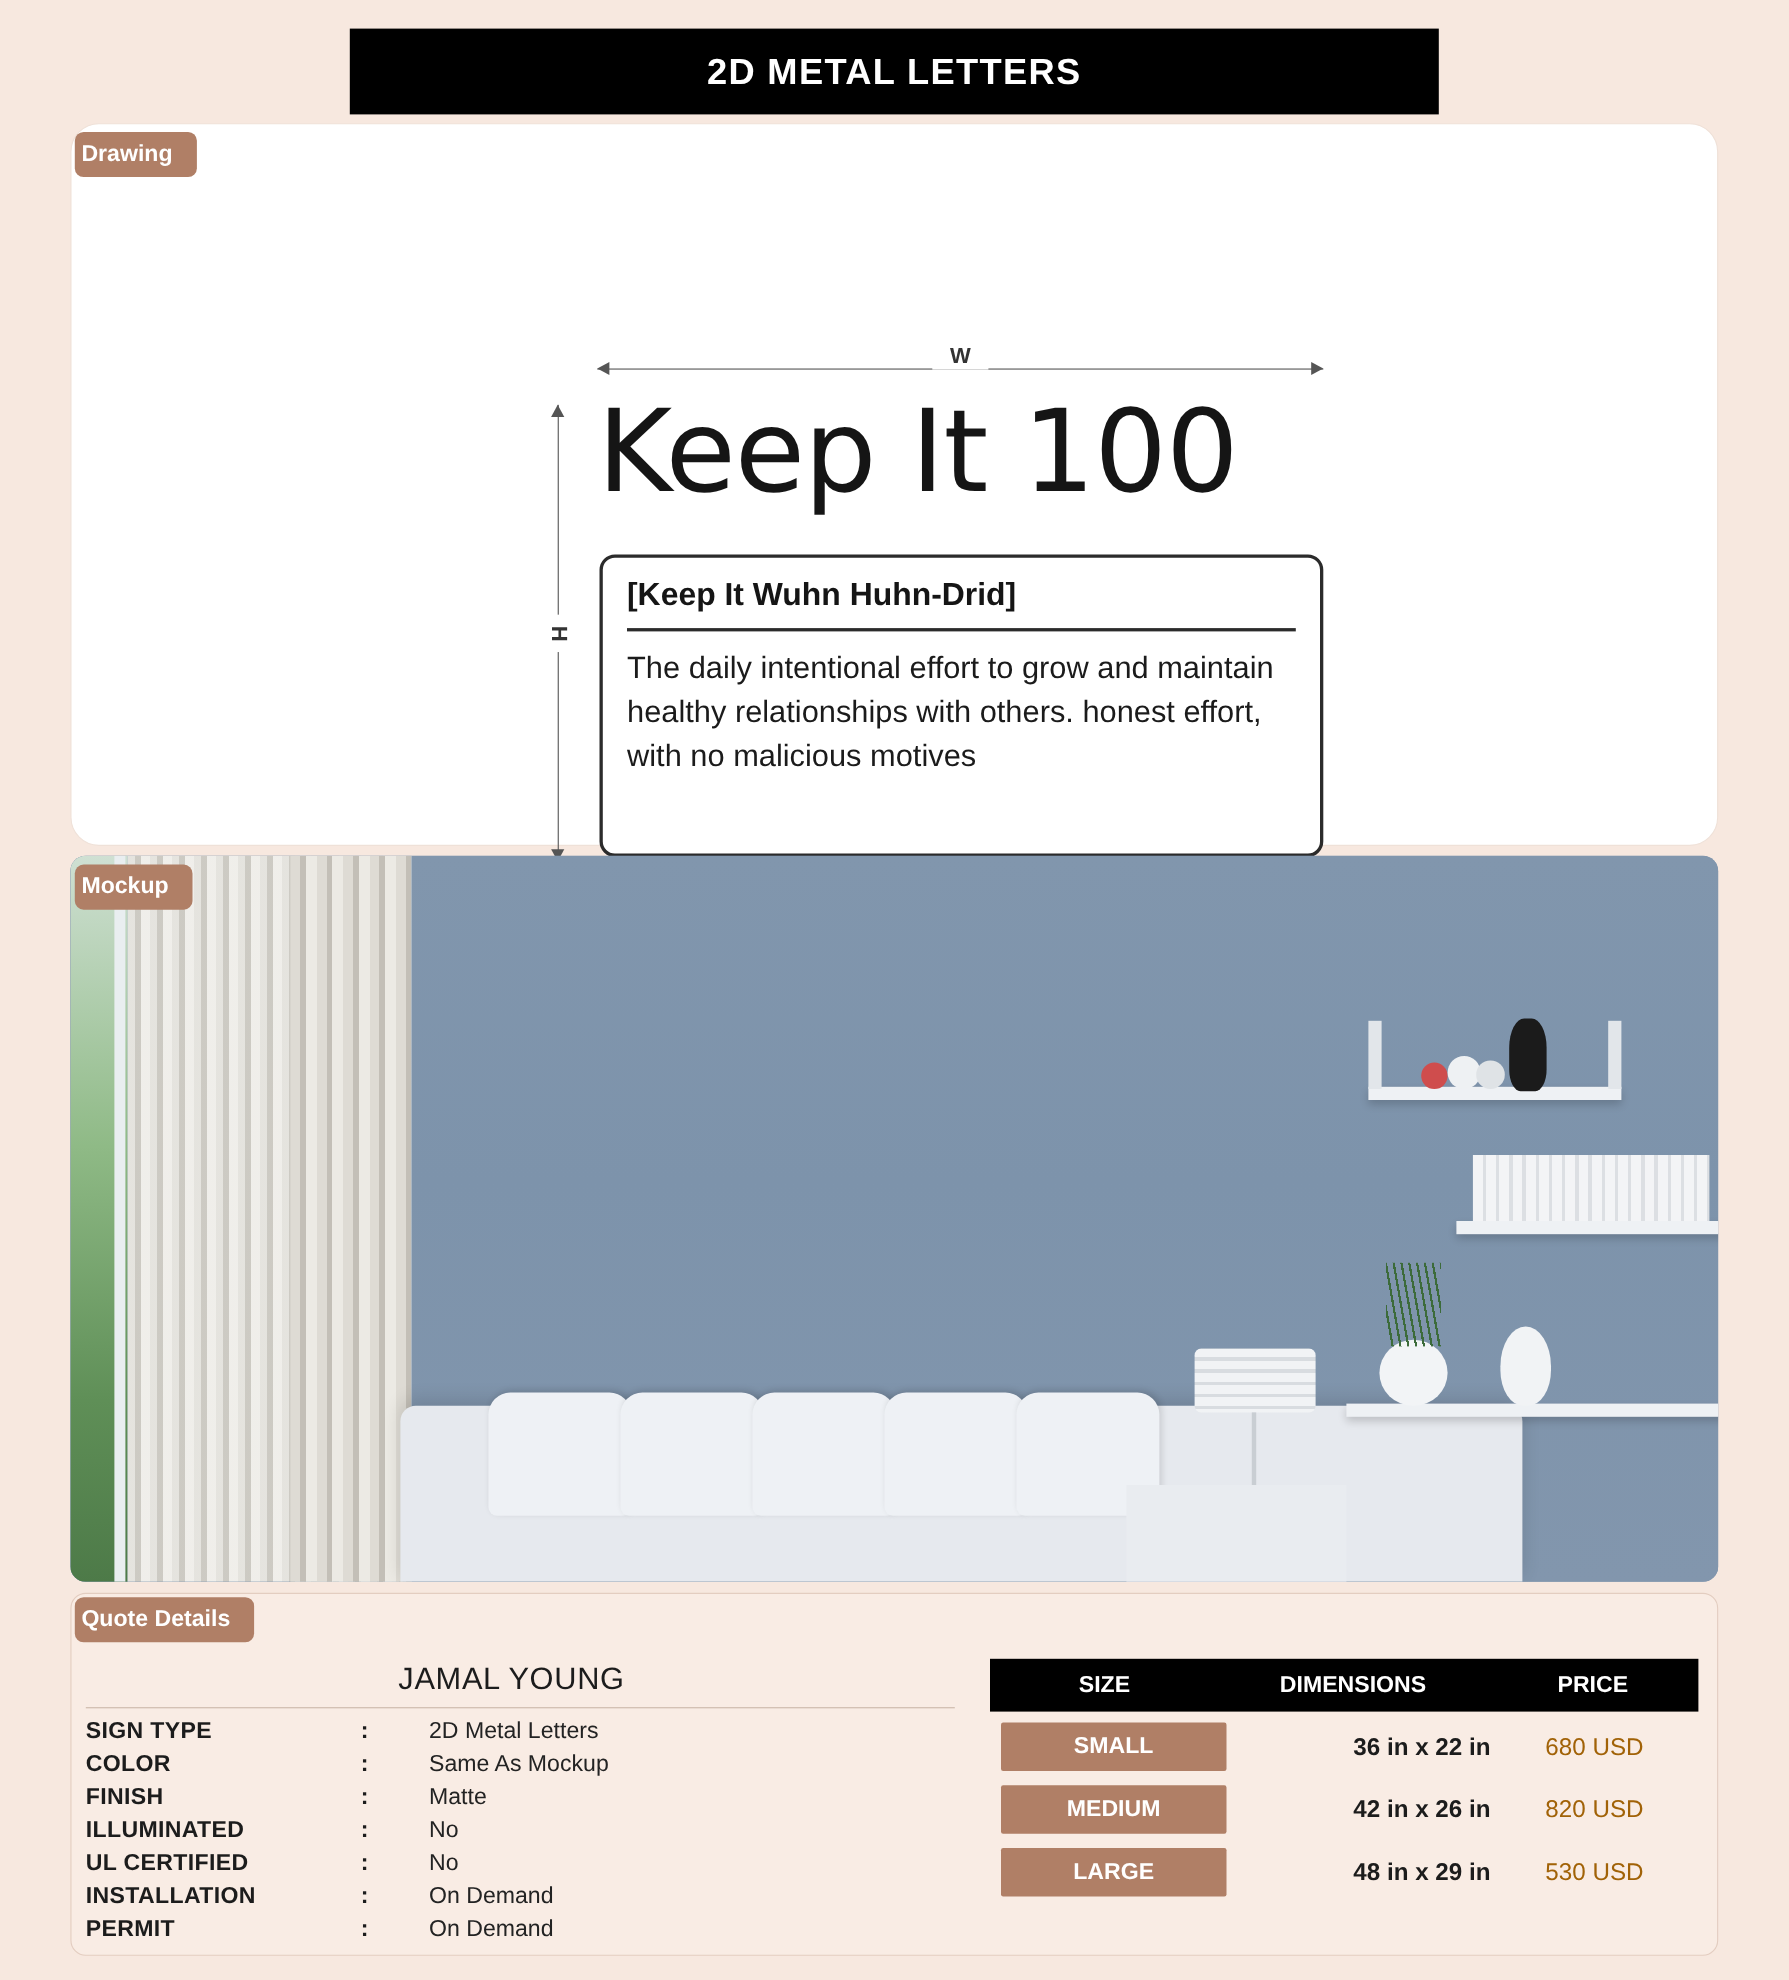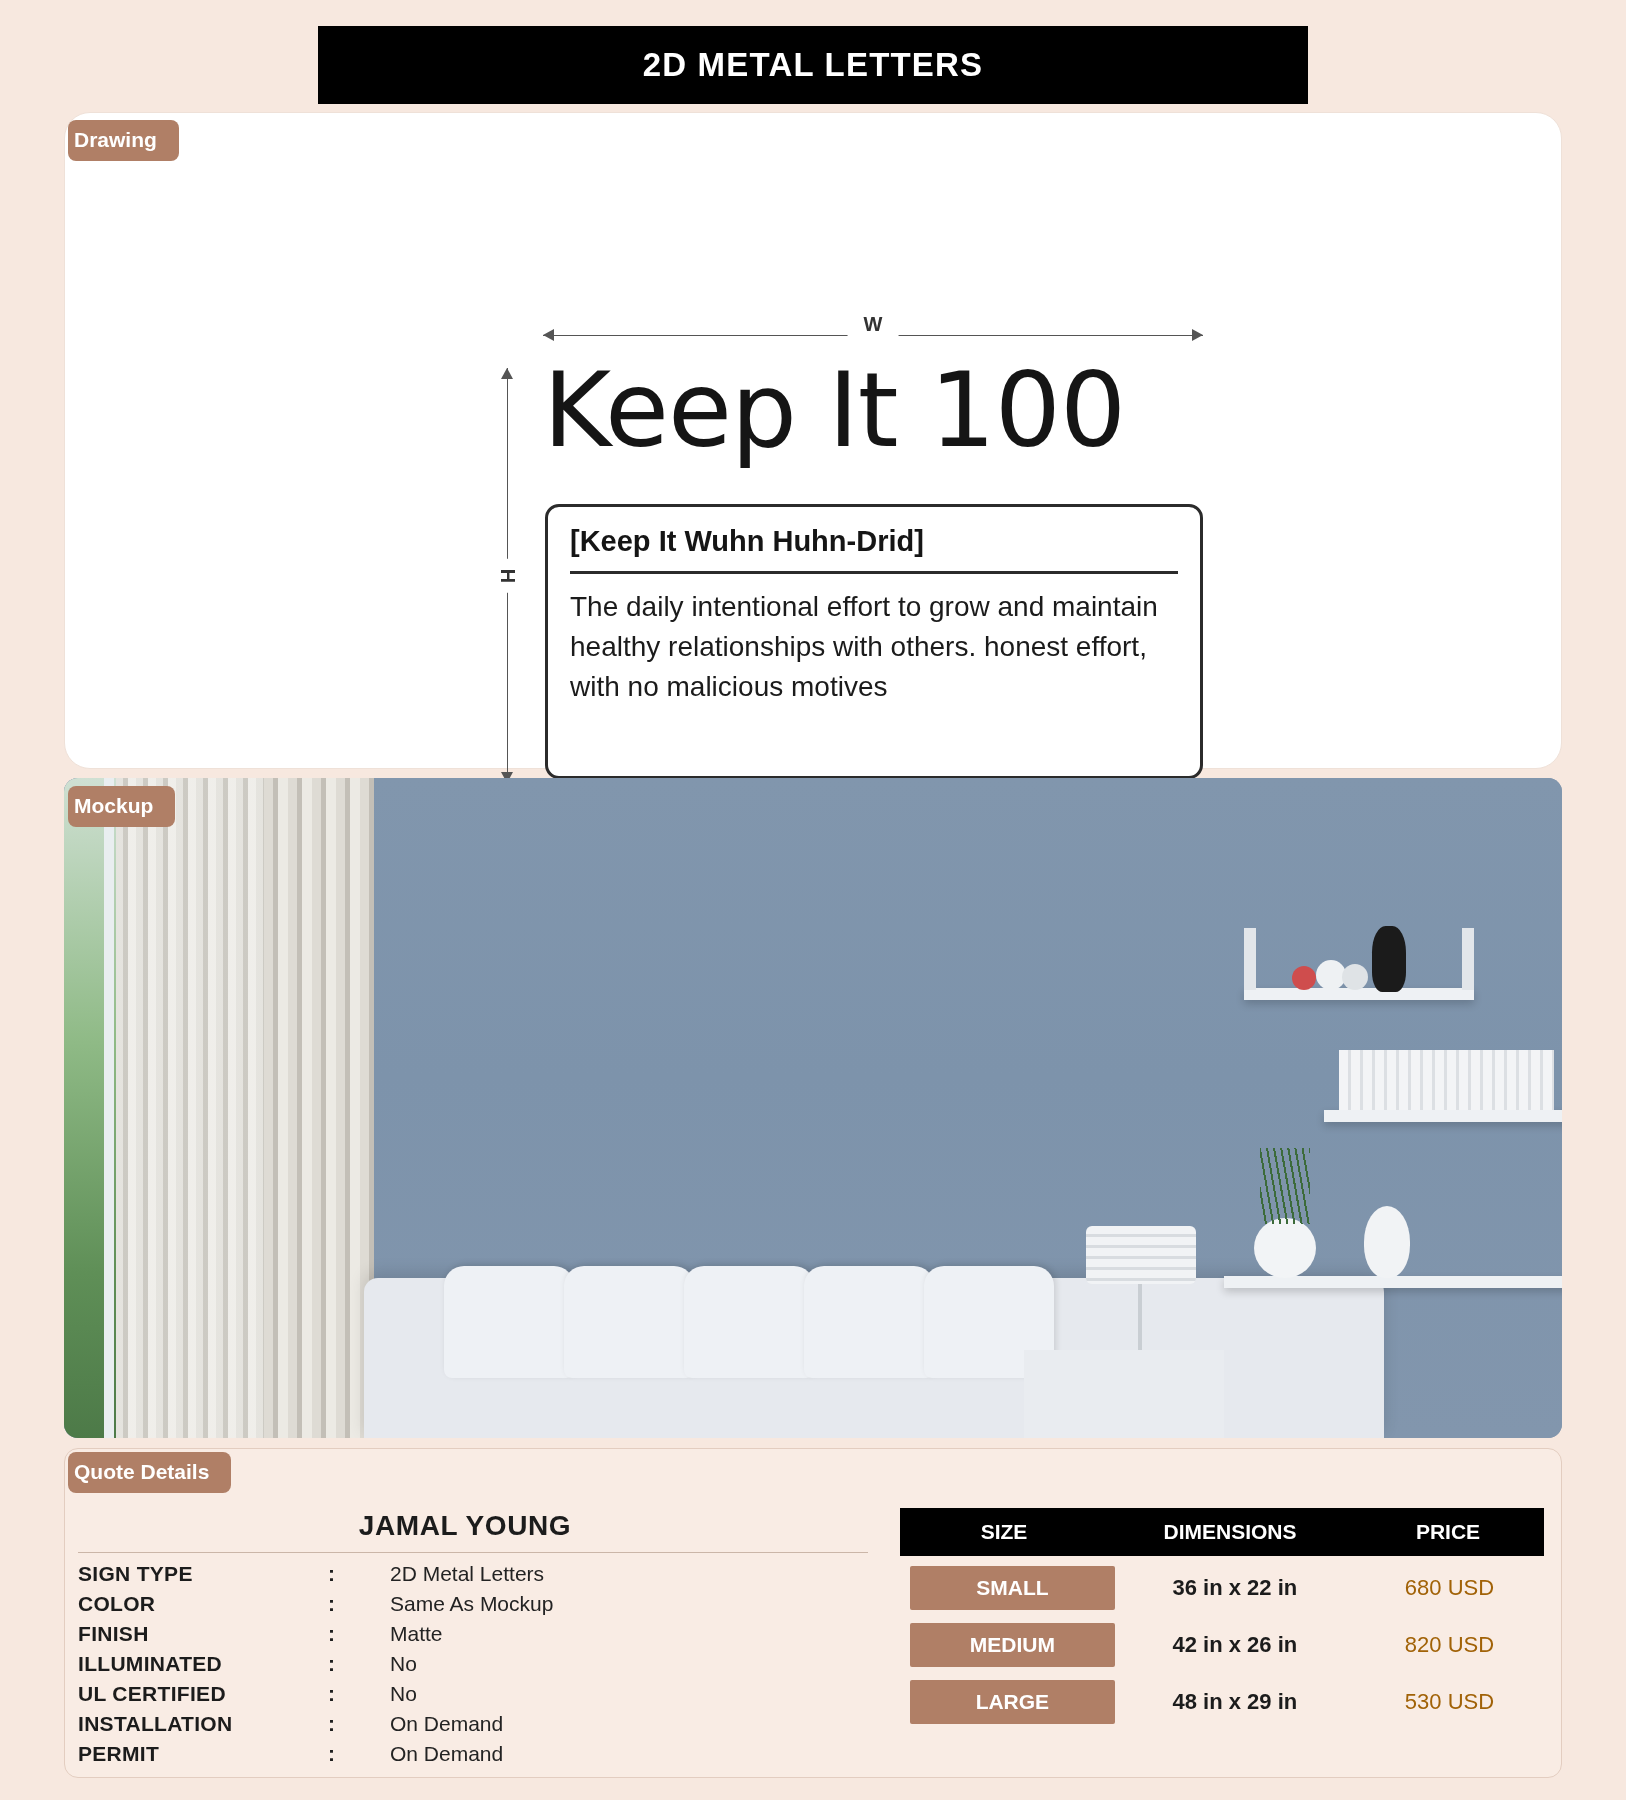--- a/index.html
+++ b/index.html
@@ -221,21 +221,21 @@
     background: #f9ece4;
   }
   .chip-quote { left: 68px; top: 1452px; }
 
   .client-name {
     position: absolute;
     left: 70px; top: 1510px;
     width: 790px;
     text-align: center;
     font-size: 28px;
-    font-weight: bold;
+    font-weight: normal;
     letter-spacing: .6px;
     color: #1c1c1c;
   }
   .client-rule {
     position: absolute;
     left: 78px; top: 1552px; width: 790px; height: 1px; background: #cbb6a8;
   }
 
   .spec-list {
     position: absolute;
@@ -262,21 +262,21 @@
   .pt-c1 { width: 208px; }
   .pt-c2 { width: 244px; }
   .pt-c3 { width: 192px; }
   .pt-row { display: flex; align-items: center; height: 50px; margin-top: 7px; padding-left: 10px; }
   .pt-size {
     width: 208px; height: 44px; background: #b07f66; color: #fff;
     display: flex; align-items: center; justify-content: center;
     font-size: 21px; font-weight: bold; border-radius: 2px;
   }
   .pt-dim {
-    width: 244px; text-align: center; font-size: 22px; font-weight: bold; color: #1c1c1c;
+    width: 244px; text-align: right; font-size: 22px; font-weight: bold; color: #1c1c1c;
   }
   .pt-price {
     width: 192px; text-align: center; font-size: 22px; font-weight: normal; color: #a16207;
   }
 </style>
 </head>
 <body>
 
 <div class="header-bar">
   <div class="title">2D METAL LETTERS</div>

